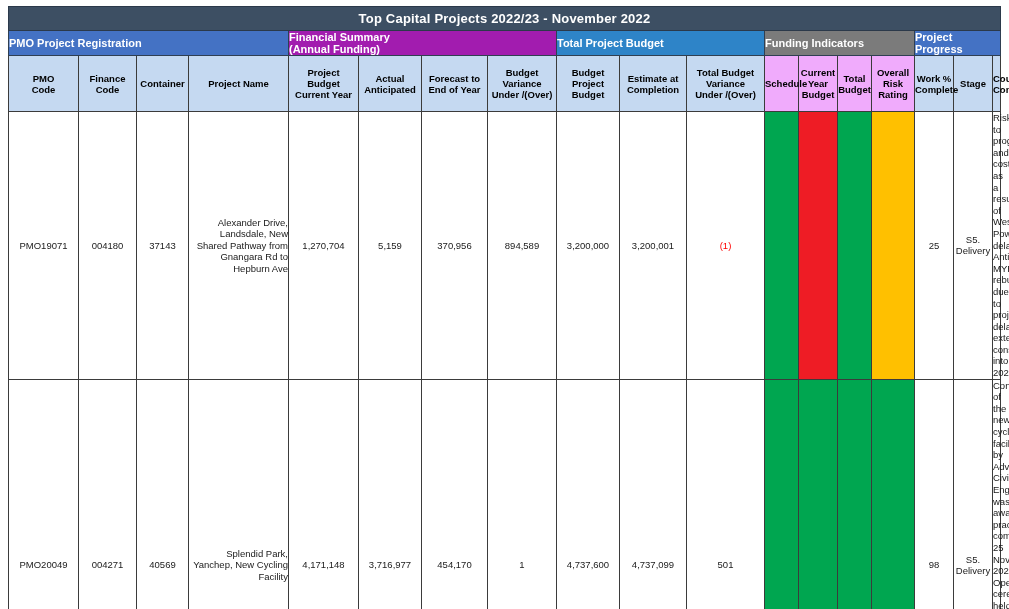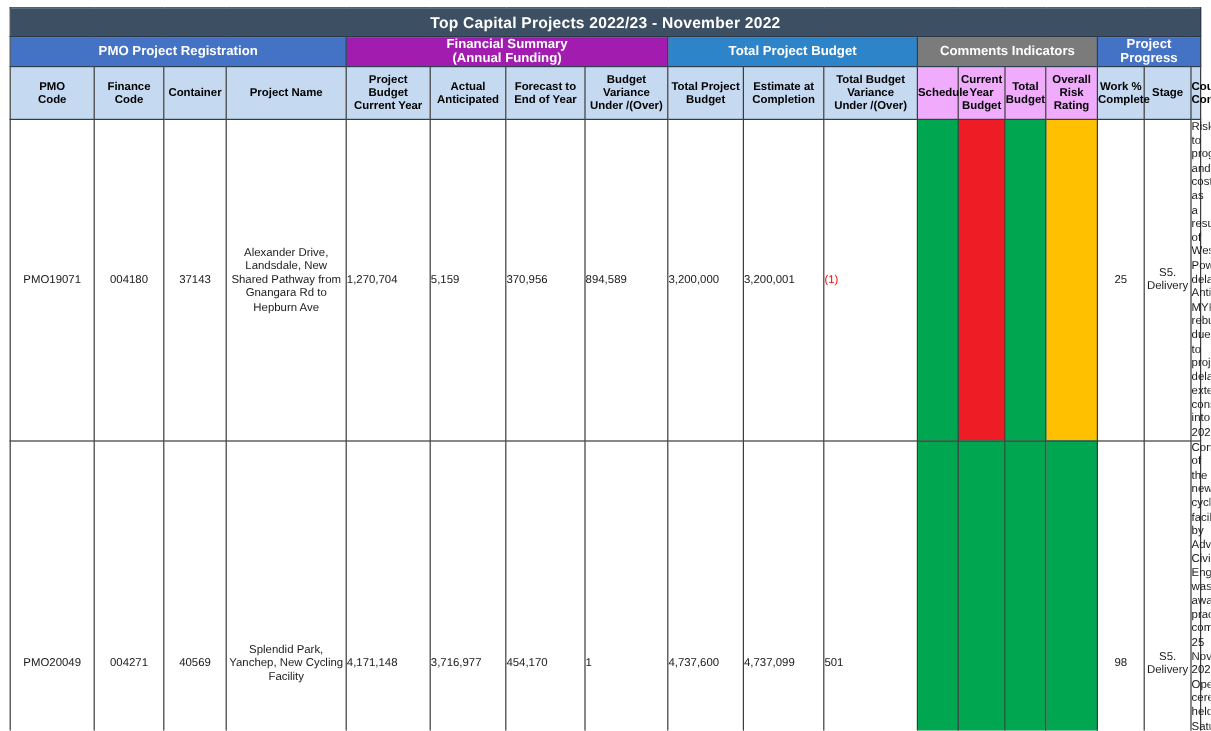--- a/index.html
+++ b/index.html
@@ -41,54 +41,54 @@
     height: 24px;
     letter-spacing: .2px;
     border: 1px solid #2b394a !important;
   }
 
   
   .grp {
     color: #ffffff;
     font-size: 11px;
     font-weight: bold;
-    text-align: center;
+    text-align: left;
     height: 14px;
     line-height: 12px;
     border: 1px solid #2f3f52 !important;
   }
   .grp-reg   { background: #4472c4; }
   .grp-fin   { background: #a21caf; }
   .grp-tpb   { background: #2e84c8; }
   .grp-ind   { background: #7b7b7b; }
   .grp-prog  { background: #4472c4; }
 
   
   .sub {
     font-size: 9.5px;
     font-weight: bold;
     color: #000000;
     text-align: center;
-    height: 44px;
+    height: 56px;
     line-height: 11px;
     padding: 1px 1px;
   }
   .sub-blue { background: #c5d9f1; }
   .sub-gray { background: #f0abfc; }
 
   
   .cell {
     font-size: 9.5px;
     color: #1a1a1a;
     background: #ffffff;
     line-height: 11.5px;
   }
   .c-center { text-align: center; padding: 2px 1px; }
-  .c-num    { padding: 2px 3px; }
-  .c-name   { text-align: center;   padding: 3px 5px; vertical-align: middle; }
+  .c-num    { text-align: center; padding: 2px 3px; }
+  .c-name   { text-align: right;   padding: 3px 5px; vertical-align: middle; }
   .c-comment{
     text-align: left;
     padding: 3px 5px;
     vertical-align: top;
     line-height: 11.6px;
     font-size: 9.5px;
   }
   .neg { color: #ff0000; }
 
   
@@ -126,21 +126,21 @@
       <tr>
         <th class="title-bar" colspan="18">Top Capital Projects 2022/23 - November 2022</th>
       </tr>
       <tr>
         <th class="grp grp-reg" colspan="4">PMO Project Registration</th>
         <th class="grp grp-fin" colspan="4">
           <div>Financial Summary</div>
           <div>(Annual Funding)</div>
         </th>
         <th class="grp grp-tpb" colspan="3">Total Project Budget</th>
-        <th class="grp grp-ind" colspan="4">Comments Indicators</th>
+        <th class="grp grp-ind" colspan="4">Funding Indicators</th>
         <th class="grp grp-prog" colspan="3">Project Progress</th>
       </tr>
       <tr>
         <th class="sub sub-blue">
           <div>PMO</div>
           <div>Code</div>
         </th>
         <th class="sub sub-blue">
           <div>Finance</div>
           <div>Code</div>
@@ -163,21 +163,21 @@
         <th class="sub sub-blue">
           <div>Forecast to</div>
           <div>End of Year</div>
         </th>
         <th class="sub sub-blue">
           <div>Budget</div>
           <div>Variance</div>
           <div>Under /(Over)</div>
         </th>
         <th class="sub sub-blue">
-          <div>Total Project</div>
+          <div>Budget Project</div>
           <div>Budget</div>
         </th>
         <th class="sub sub-blue">
           <div>Estimate at</div>
           <div>Completion</div>
         </th>
         <th class="sub sub-blue">
           <div>Total Budget</div>
           <div>Variance</div>
           <div>Under /(Over)</div>

